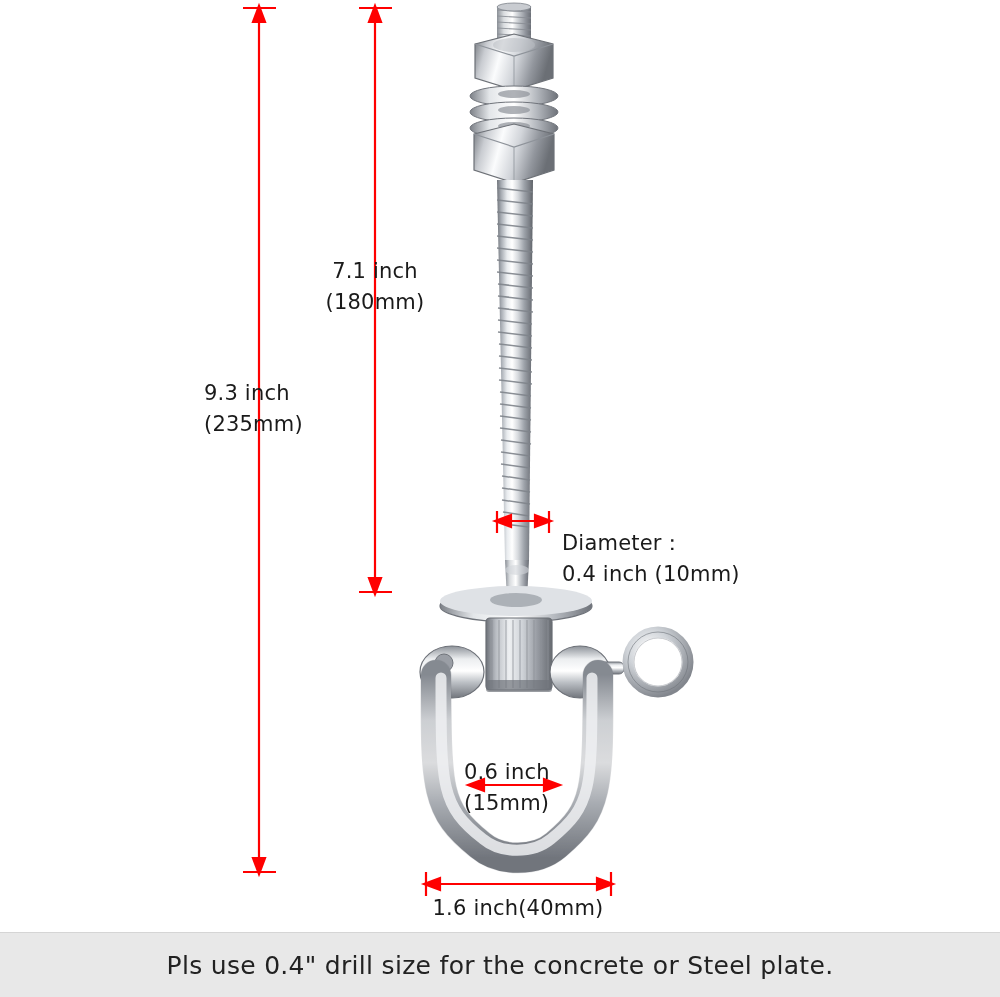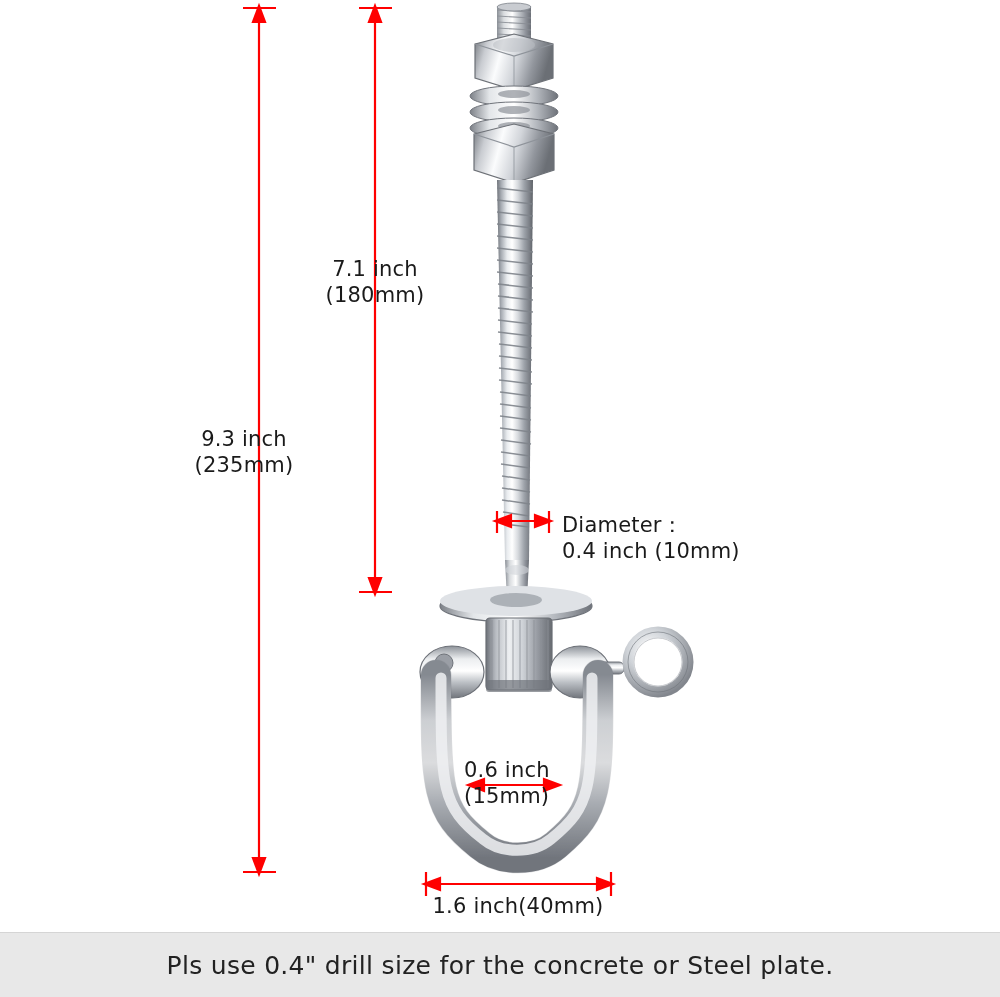--- a/index.html
+++ b/index.html
@@ -17,43 +17,42 @@
   #stage {
     position: relative;
     width: 1000px;
     height: 997px;
     background: #ffffff;
   }
   .dim-label {
     position: absolute;
     color: #1a1a1a;
     font-size: 21px;
-    line-height: 26px;
+    line-height: 31px;
     white-space: pre-line;
     letter-spacing: 0.2px;
   }
   .dim-label.center { text-align: center; }
 
   
   #label-overall {
-    left: 184px;
+    left: 204px;
     top: 378px;
     width: 120px;
-    text-align: center;
-    margin-top: 48px;
+    text-align: left;
   }
   #label-thread {
     left: 315px;
     top: 256px;
     width: 120px;
     text-align: center;
   }
   #label-diameter {
     left: 562px;
-    top: 512px;
+    top: 528px;
     width: 230px;
     text-align: left;
   }
   #label-shackle-width {
     left: 464px;
     top: 757px;
     width: 120px;
     text-align: left;
   }
   #label-base-width {

